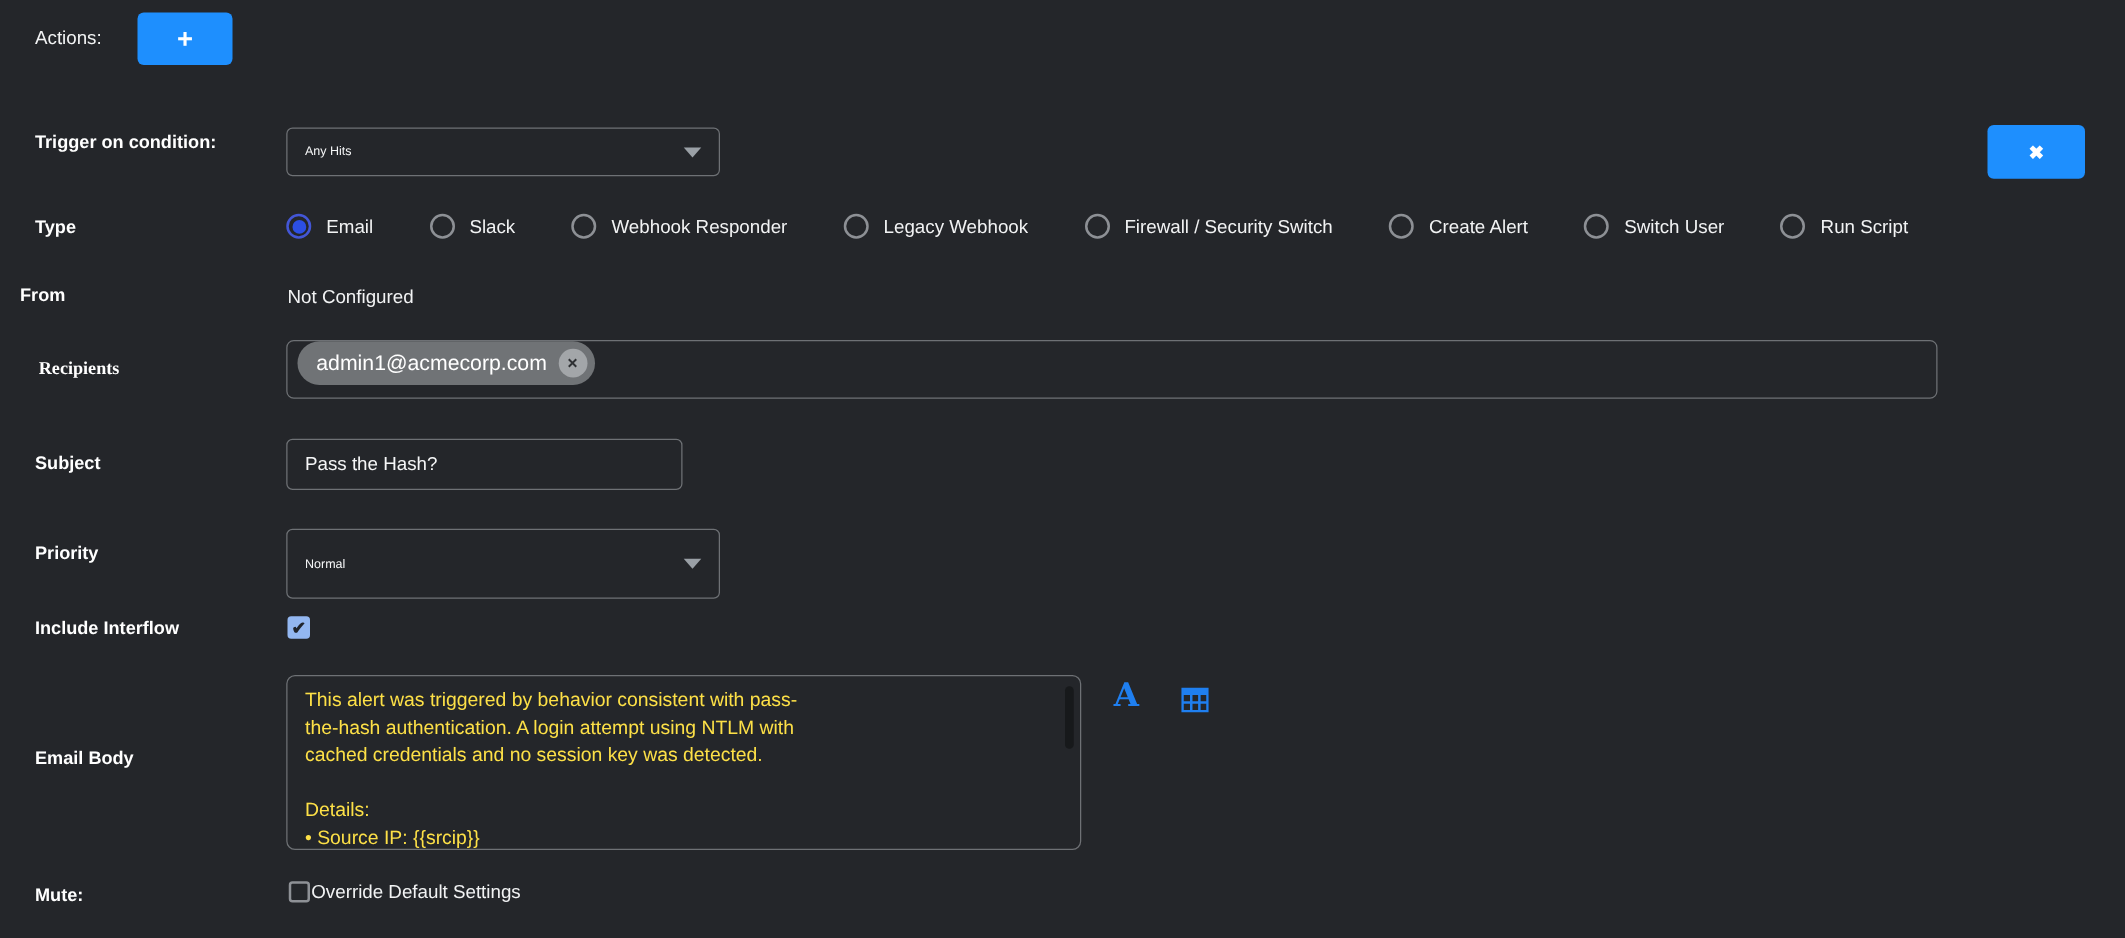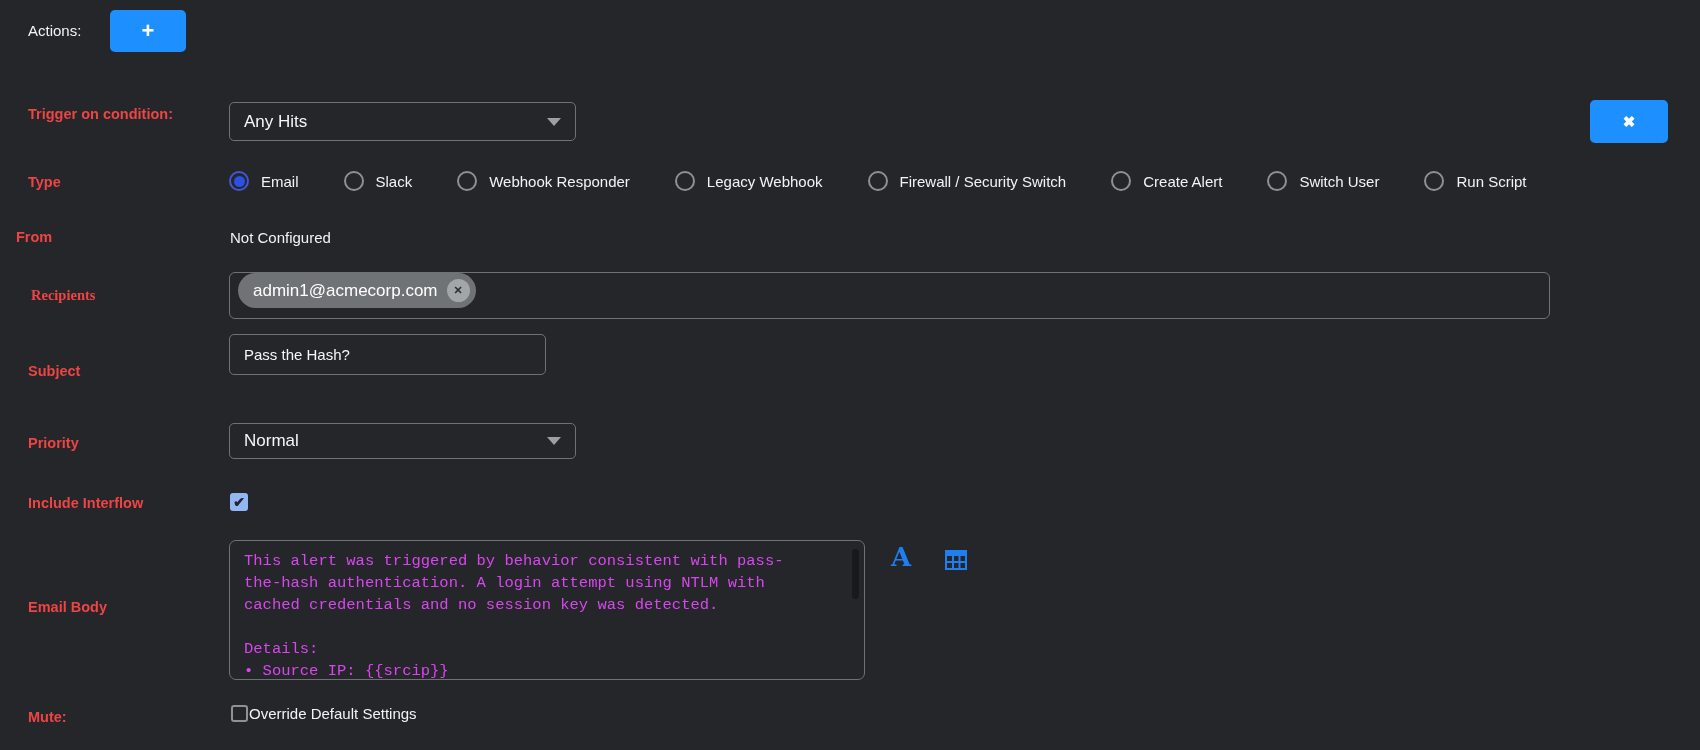--- a/index.html
+++ b/index.html
@@ -8,21 +8,21 @@
     background: #24262a;
     font-family: "Liberation Sans", sans-serif;
     color: #ffffff;
     position: relative;
     overflow: hidden;
   }
   .abs { position: absolute; }
   .field-label {
     font-size: 14.5px;
     font-weight: bold;
-    color: #ef4444;
+    color: #ffffff;
     white-space: nowrap;
   }
   .plain-label { font-size: 15px; color: #f2f3f4; white-space: nowrap; }
 
   
   .blue-btn {
     background: #1e8ffe;
     border: none;
     border-radius: 5px;
     color: #fff;
@@ -35,33 +35,33 @@
   #remove-btn { left: 1590px; top: 100px; width: 78px; height: 43px; font-size: 15px; font-weight: bold; }
 
   
   .select-box {
     border: 1px solid #6e7175;
     border-radius: 5px;
     background: transparent;
     display: flex;
     align-items: center;
     padding: 0 14px;
-    font-size: 17px;
+    font-size: 10px;
     color: #f5f6f7;
     cursor: pointer;
   }
   .select-box .caret {
     margin-left: auto;
     width: 0; height: 0;
     border-left: 7px solid transparent;
     border-right: 7px solid transparent;
     border-top: 8px solid #9aa0a6;
   }
   #trigger-select { left: 229px; top: 102px; width: 347px; height: 39px; }
-  #priority-select { left: 229px; top: 423px; width: 347px; height: 36px; }
+  #priority-select { left: 229px; top: 423px; width: 347px; height: 56px; }
 
   
   #radio-row {
     left: 229px; top: 171px;
     display: flex;
     align-items: center;
     gap: 45px;
   }
   .radio-item { display: flex; align-items: center; gap: 12px; cursor: pointer; }
   .radio-circle {
@@ -106,21 +106,21 @@
 
   
   .text-input {
     border: 1px solid #6e7175; border-radius: 5px;
     background: transparent;
     display: flex; align-items: center;
     padding: 0 14px;
     font-size: 15px; color: #f5f6f7;
     cursor: text;
   }
-  #subject-input { left: 229px; top: 334px; width: 317px; height: 41px; }
+  #subject-input { left: 229px; top: 351px; width: 317px; height: 41px; }
 
   
   .checkbox-checked {
     width: 18px; height: 18px;
     background: #93b7f1;
     border-radius: 3px;
     display: flex; align-items: center; justify-content: center;
     color: #20242c; font-size: 14px; font-weight: bold;
     cursor: pointer;
   }
@@ -135,24 +135,24 @@
   #interflow-checkbox { left: 230px; top: 493px; }
 
   
   #email-body {
     left: 229px; top: 540px; width: 636px; height: 140px;
     border: 1px solid #6e7175; border-radius: 7px;
     overflow: hidden;
     cursor: text;
   }
   #email-body-text {
-    font-family: Liberation Mono, monospace;
+    font-family: Liberation Sans, sans-serif;
     font-size: 15.5px;
     line-height: 22px;
-    color: #d946ef;
+    color: #fde047;
     white-space: pre;
     padding: 9px 14px;
   }
   #email-scrollthumb {
     position: absolute;
     right: 5px; top: 8px;
     width: 7px; height: 50px;
     background: #17191b;
     border-radius: 4px;
   }

